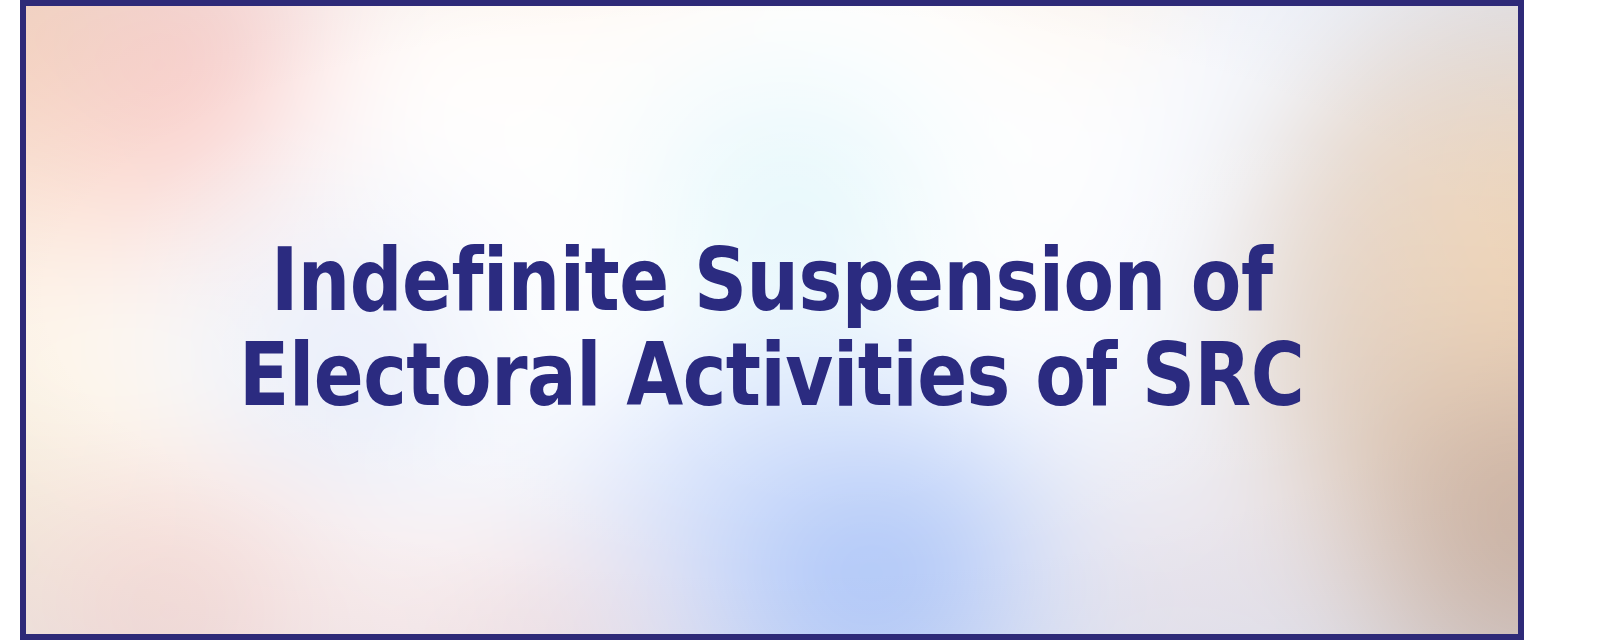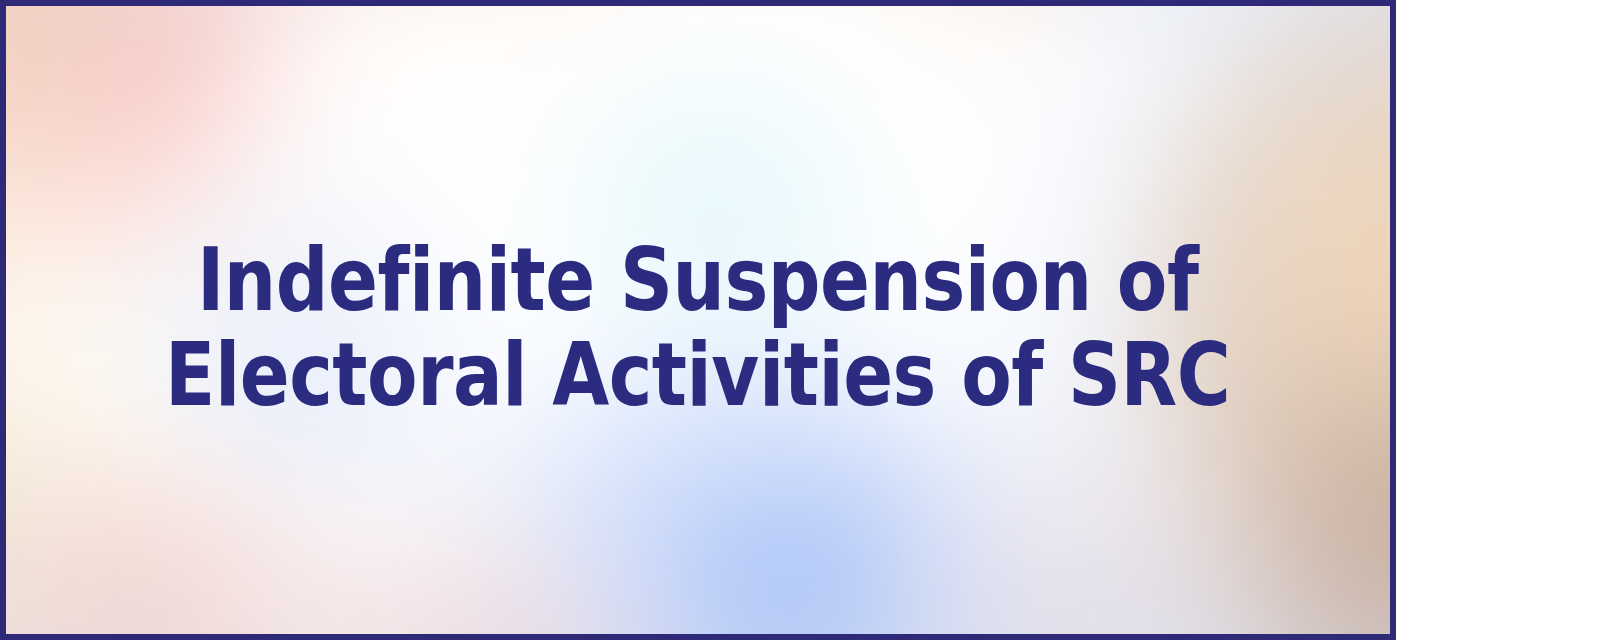--- a/index.html
+++ b/index.html
@@ -9,26 +9,27 @@
     background: #ffffff;
   }
 
   body {
     font-family: "Liberation Sans", "DejaVu Sans", sans-serif;
   }
 
   
   .banner {
     position: relative;
-    width: 1396px;
+    width: 1504px;
     height: 640px;
     box-sizing: border-box;
     border: 6px solid #2e2a78;
     overflow: hidden;
     background: #f4f7fb;
+    margin-left: 20px;
   }
 
   
   .bg-stage {
     position: absolute;
     inset: 0;
     overflow: hidden;
     z-index: 0;
   }
 

